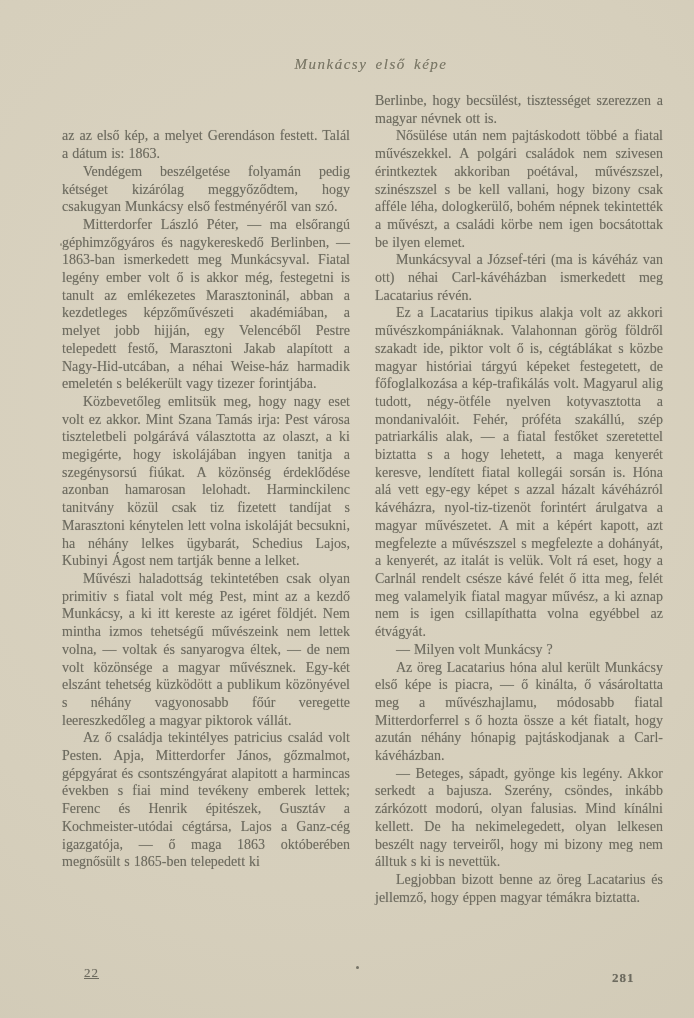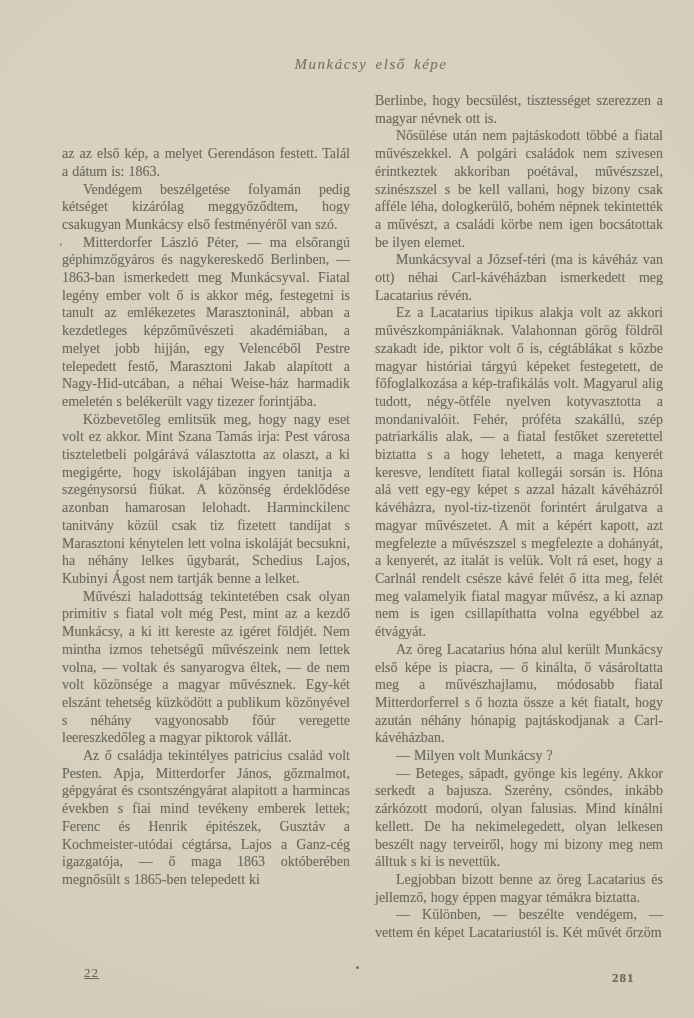--- a/index.html
+++ b/index.html
@@ -87,25 +87,24 @@
         <p>Mitterdorfer László Péter, — ma elsőrangú géphimzőgyáros és nagykereskedő Berlinben, — 1863-ban ismerkedett meg Munkácsyval. Fiatal legény ember volt ő is akkor még, festegetni is tanult az emlékezetes Marasztoninál, abban a kezdetleges képzőművészeti akadémiában, a melyet jobb hijján, egy Velencéből Pestre telepedett festő, Marasztoni Jakab alapított a Nagy-Hid-utcában, a néhai Weise-ház harmadik emeletén s belékerült vagy tizezer forintjába.</p>
         <p>Közbevetőleg emlitsük meg, hogy nagy eset volt ez akkor. Mint Szana Tamás irja: Pest városa tiszteletbeli polgárává választotta az olaszt, a ki megigérte, hogy iskolájában ingyen tanitja a szegénysorsú fiúkat. A közönség érdeklődése azonban hamarosan lelohadt. Harminckilenc tanitvány közül csak tiz fizetett tandíjat s Marasztoni kénytelen lett volna iskoláját becsukni, ha néhány lelkes ügybarát, Schedius Lajos, Kubinyi Ágost nem tartják benne a lelket.</p>
         <p>Művészi haladottság tekintetében csak olyan primitiv s fiatal volt még Pest, mint az a kezdő Munkácsy, a ki itt kereste az igéret földjét. Nem mintha izmos tehetségű művészeink nem lettek volna, — voltak és sanyarogva éltek, — de nem volt közönsége a magyar művésznek. Egy-két elszánt tehetség küzködött a publikum közönyével s néhány vagyonosabb főúr veregette leereszkedőleg a magyar piktorok vállát.</p>
         <p>Az ő családja tekintélyes patricius család volt Pesten. Apja, Mitterdorfer János, gőzmalmot, gépgyárat és csontszéngyárat alapitott a harmincas években s fiai mind tevékeny emberek lettek; Ferenc és Henrik épitészek, Gusztáv a Kochmeister-utódai cégtársa, Lajos a Ganz-cég igazgatója, — ő maga 1863 októberében megnősült s 1865-ben telepedett ki</p>
       </div>
     <div class="column">
         <p class="noindent">Berlinbe, hogy becsülést, tisztességet szerezzen a magyar névnek ott is.</p>
         <p>Nősülése után nem pajtáskodott többé a fiatal művészekkel. A polgári családok nem szivesen érintkeztek akkoriban poétával, művészszel, szinészszel s be kell vallani, hogy bizony csak afféle léha, dologkerülő, bohém népnek tekintették a művészt, a családi körbe nem igen bocsátottak be ilyen elemet.</p>
         <p>Munkácsyval a József-téri (ma is kávéház van ott) néhai Carl-kávéházban ismerkedett meg Lacatarius révén.</p>
         <p>Ez a Lacatarius tipikus alakja volt az akkori művészkompániáknak. Valahonnan görög földről szakadt ide, piktor volt ő is, cégtáblákat s közbe magyar históriai tárgyú képeket festegetett, de főfoglalkozása a kép-trafikálás volt. Magyarul alig tudott, négy-ötféle nyelven kotyvasztotta a mondanivalóit. Fehér, próféta szakállú, szép patriarkális alak, — a fiatal festőket szeretettel biztatta s a hogy lehetett, a maga kenyerét keresve, lendített fiatal kollegái sorsán is. Hóna alá vett egy-egy képet s azzal házalt kávéházról kávéházra, nyol-tiz-tizenöt forintért árulgatva a magyar művészetet. A mit a képért kapott, azt megfelezte a művészszel s megfelezte a dohányát, a kenyerét, az italát is velük. Volt rá eset, hogy a Carlnál rendelt csésze kávé felét ő itta meg, felét meg valamelyik fiatal magyar művész, a ki aznap nem is igen csillapíthatta volna egyébbel az étvágyát.</p>
+        <p>— Milyen volt Munkácsy ?</p>
         <p>Az öreg Lacatarius hóna alul került Munkácsy első képe is piacra, — ő kinálta, ő vásároltatta meg a művészhajlamu, módosabb fiatal Mitterdorferrel s ő hozta össze a két fiatalt, hogy azután néhány hónapig pajtáskodjanak a Carl-kávéházban.</p>
-        <p>— Milyen volt Munkácsy ?</p>
         <p>— Beteges, sápadt, gyönge kis legény. Akkor serkedt a bajusza. Szerény, csöndes, inkább zárkózott modorú, olyan falusias. Mind kínálni kellett. De ha nekimelegedett, olyan lelkesen beszélt nagy terveiről, hogy mi bizony meg nem álltuk s ki is nevettük.</p>
         <p>Legjobban bizott benne az öreg Lacatarius és jellemző, hogy éppen magyar témákra biztatta.</p>
-        <p>— Különben, — beszélte vendégem, — vettem én képet Lacatariustól is. Két művét őrzöm</p>
       </div>
   </div>
 
   <div class="folio folio-left">22</div>
 
   <div class="folio folio-right">281</div>
 
   <div class="ink-speck"></div>
   <div class="ink-speck2"></div>
 </div>

